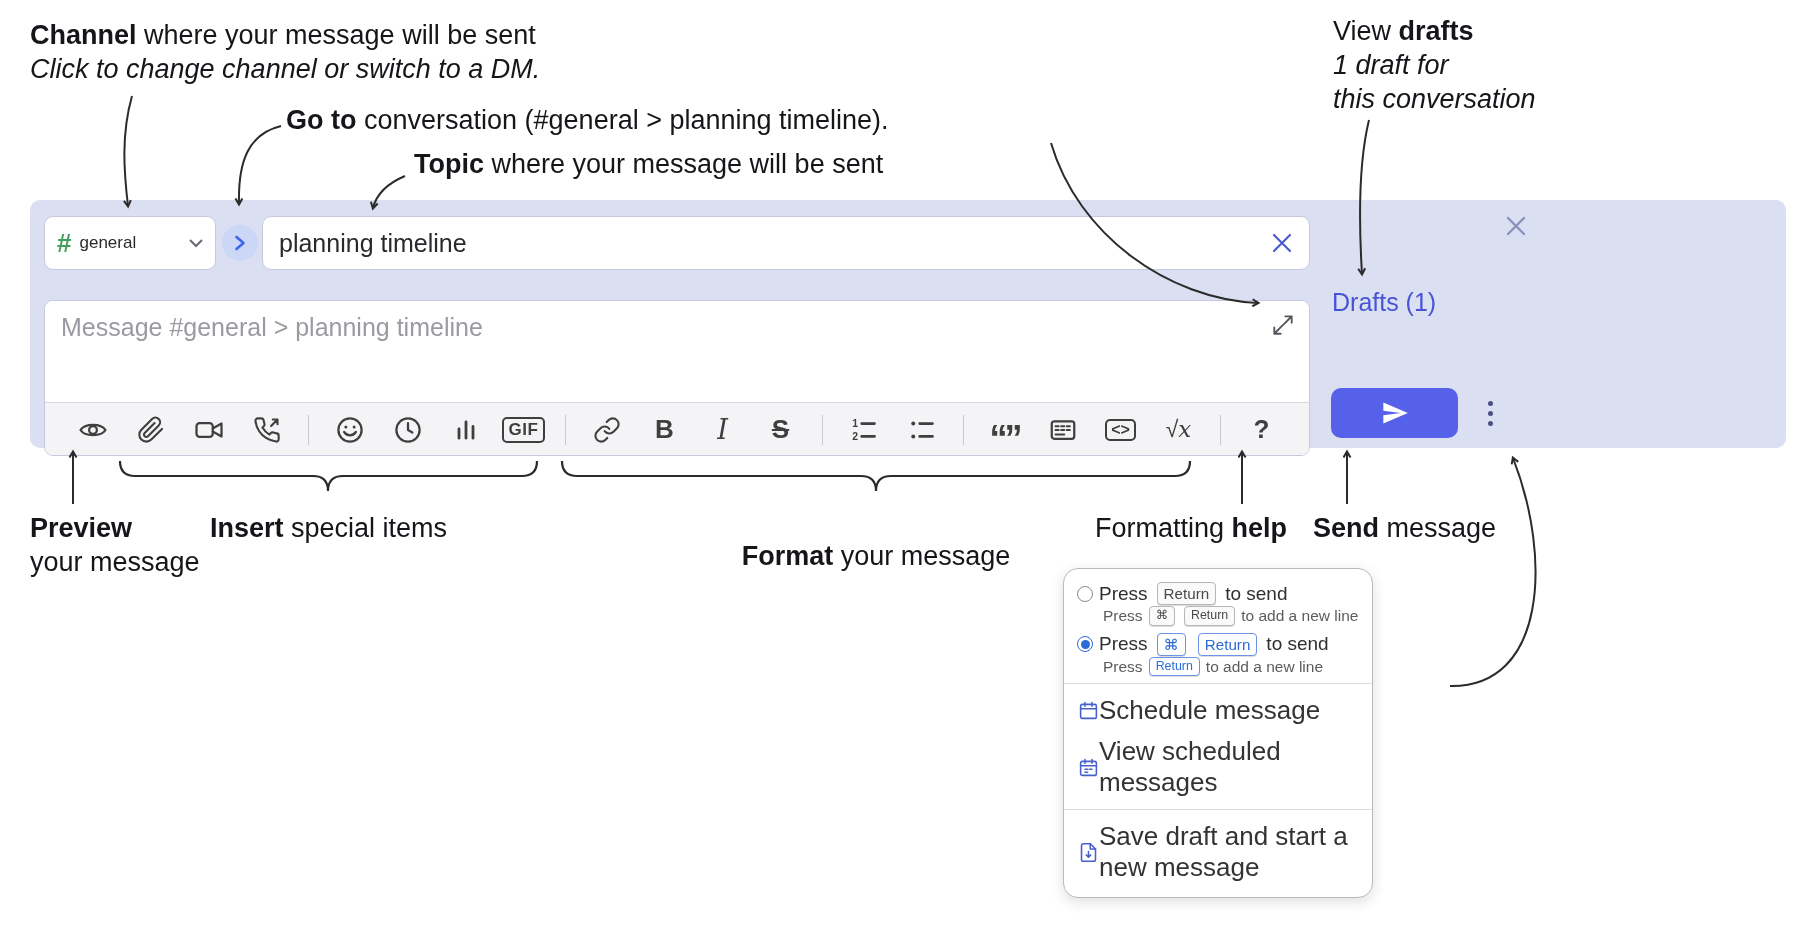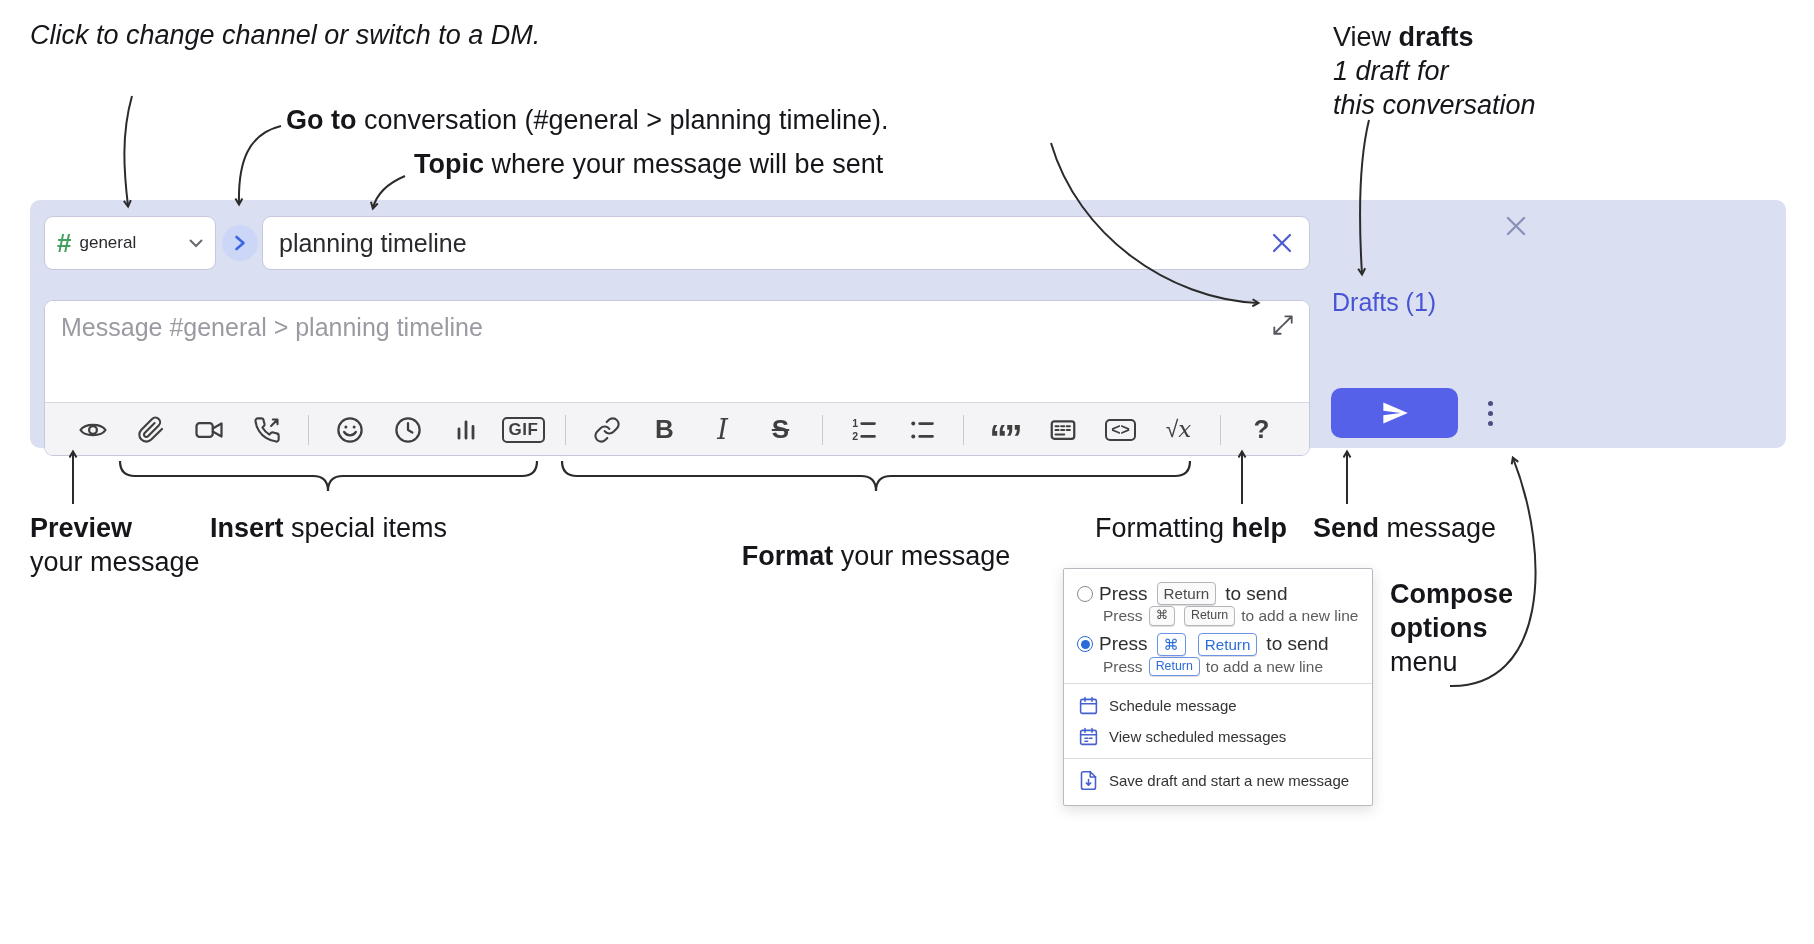--- a/index.html
+++ b/index.html
@@ -45,57 +45,58 @@
   .help-i{font-size:26px;font-weight:600;}
 
   .draftslink{left:1302px;top:88px;font-size:25px;color:#4754d6;cursor:pointer;}
   .sendbtn{left:1301px;top:188px;width:127px;height:50px;background:#5661ea;border:none;border-radius:10px;
            display:flex;align-items:center;justify-content:center;cursor:pointer;}
   .dots{left:1446px;top:188px;width:28px;height:50px;display:flex;flex-direction:column;gap:5px;
         align-items:center;justify-content:center;cursor:pointer;}
   .dots span{width:5px;height:5px;border-radius:50%;background:#4a5080;}
 
   
-  .popup{left:1063px;top:568px;width:310px;background:#fff;border:1px solid #b9b9c2;border-radius:2px;
+  .popup{left:1063px;top:568px;width:310px;background:#fff;border:1px solid #b9b9c2;border-radius:15px;
          box-shadow:0 4px 14px rgba(0,0,0,.13);padding:9px 13px;box-sizing:border-box;z-index:10;}
   .opt-row{display:flex;align-items:center;gap:6px;font-size:19px;color:#2f2f2f;margin:4px 0 1px 0;cursor:pointer;}
   .opt-sub{font-size:15.5px;color:#5c5c5c;margin:1px 0 7px 26px;display:flex;align-items:center;gap:3px;}
   .radio{width:16px;height:16px;border-radius:50%;border:1.5px solid #8a8a8a;box-sizing:border-box;
          display:inline-block;position:relative;flex:none;}
   .radio.sel{border-color:#2b6bd8;}
   .radio.sel::after{content:"";position:absolute;inset:2.5px;border-radius:50%;background:#2b6bd8;}
   .kbd{display:inline-block;border:1px solid #b5b5bc;border-radius:4px;background:#fafafa;
        padding:0 6px;margin:0 3px;font-size:.8em;line-height:1.4;color:#4a4a4a;box-shadow:0 1px 0 #ddd;}
   .kbd.blue{border-color:#6b93e8;color:#2b6bd8;background:#fff;}
   .divider{border-top:1px solid #dcdcdf;margin:6px -13px;}
-  .menu-item{display:flex;align-items:center;gap:10px;font-size:15px;color:#333;padding:5px 1px;cursor:pointer;}
+  .menu-item{display:flex;align-items:center;font-size:26px;color:#333;padding:5px 1px;cursor:pointer;}
   .menu-item svg{stroke:#4760cf;fill:none;stroke-width:1.8;stroke-linecap:round;stroke-linejoin:round;flex:none;}
 
   .overlay{position:absolute;left:0;top:0;z-index:5;pointer-events:none;}
   .overlay path{fill:none;stroke:#2b2b2b;stroke-width:2;}
 </style>
 </head>
 <body>
 
 <div class="canvas">
 
   <div class="abs ann" style="left:30px;top:18px;">
+    <div><span class="b">Channel</span><span> where your message will be sent</span></div>
     <div class="it">Click to change channel or switch to a DM.</div>
   </div>
 
   <div class="abs ann" style="left:286px;top:103px;">
     <span class="b">Go to</span><span> conversation (#general &gt; planning timeline).</span>
   </div>
 
   <div class="abs ann" style="left:414px;top:147px;">
     <span class="b">Topic</span><span> where your message will be sent</span>
   </div>
 
 
-  <div class="abs ann" style="left:1333px;top:20px;">
+  <div class="abs ann" style="left:1333px;top:14px;">
     <div><span>View </span><span class="b">drafts</span></div>
     <div class="it">1 draft for</div>
     <div class="it">this conversation</div>
   </div>
 
   <div class="abs compose">
 
     <div class="abs chan">
       <span class="hash">#</span>
       <span class="chan-name">general</span>
@@ -264,25 +265,20 @@
   </div>
 
   <div class="abs ann" style="left:1095px;top:511px;">
     <span>Formatting </span><span class="b">help</span>
   </div>
 
   <div class="abs ann" style="left:1313px;top:511px;">
     <span class="b">Send</span><span> message</span>
   </div>
 
-  <div class="abs ann" style="left:1390px;top:577px;">
-    <div class="b">Compose</div>
-    <div class="b">options</div>
-    <div>menu</div>
-  </div>
 
   <div class="abs popup">
     <div class="opt-row">
       <span class="radio"></span>
       <span>Press</span>
       <span class="kbd">Return</span>
       <span>to send</span>
     </div>
     <div class="opt-sub">
       <span>Press</span>

